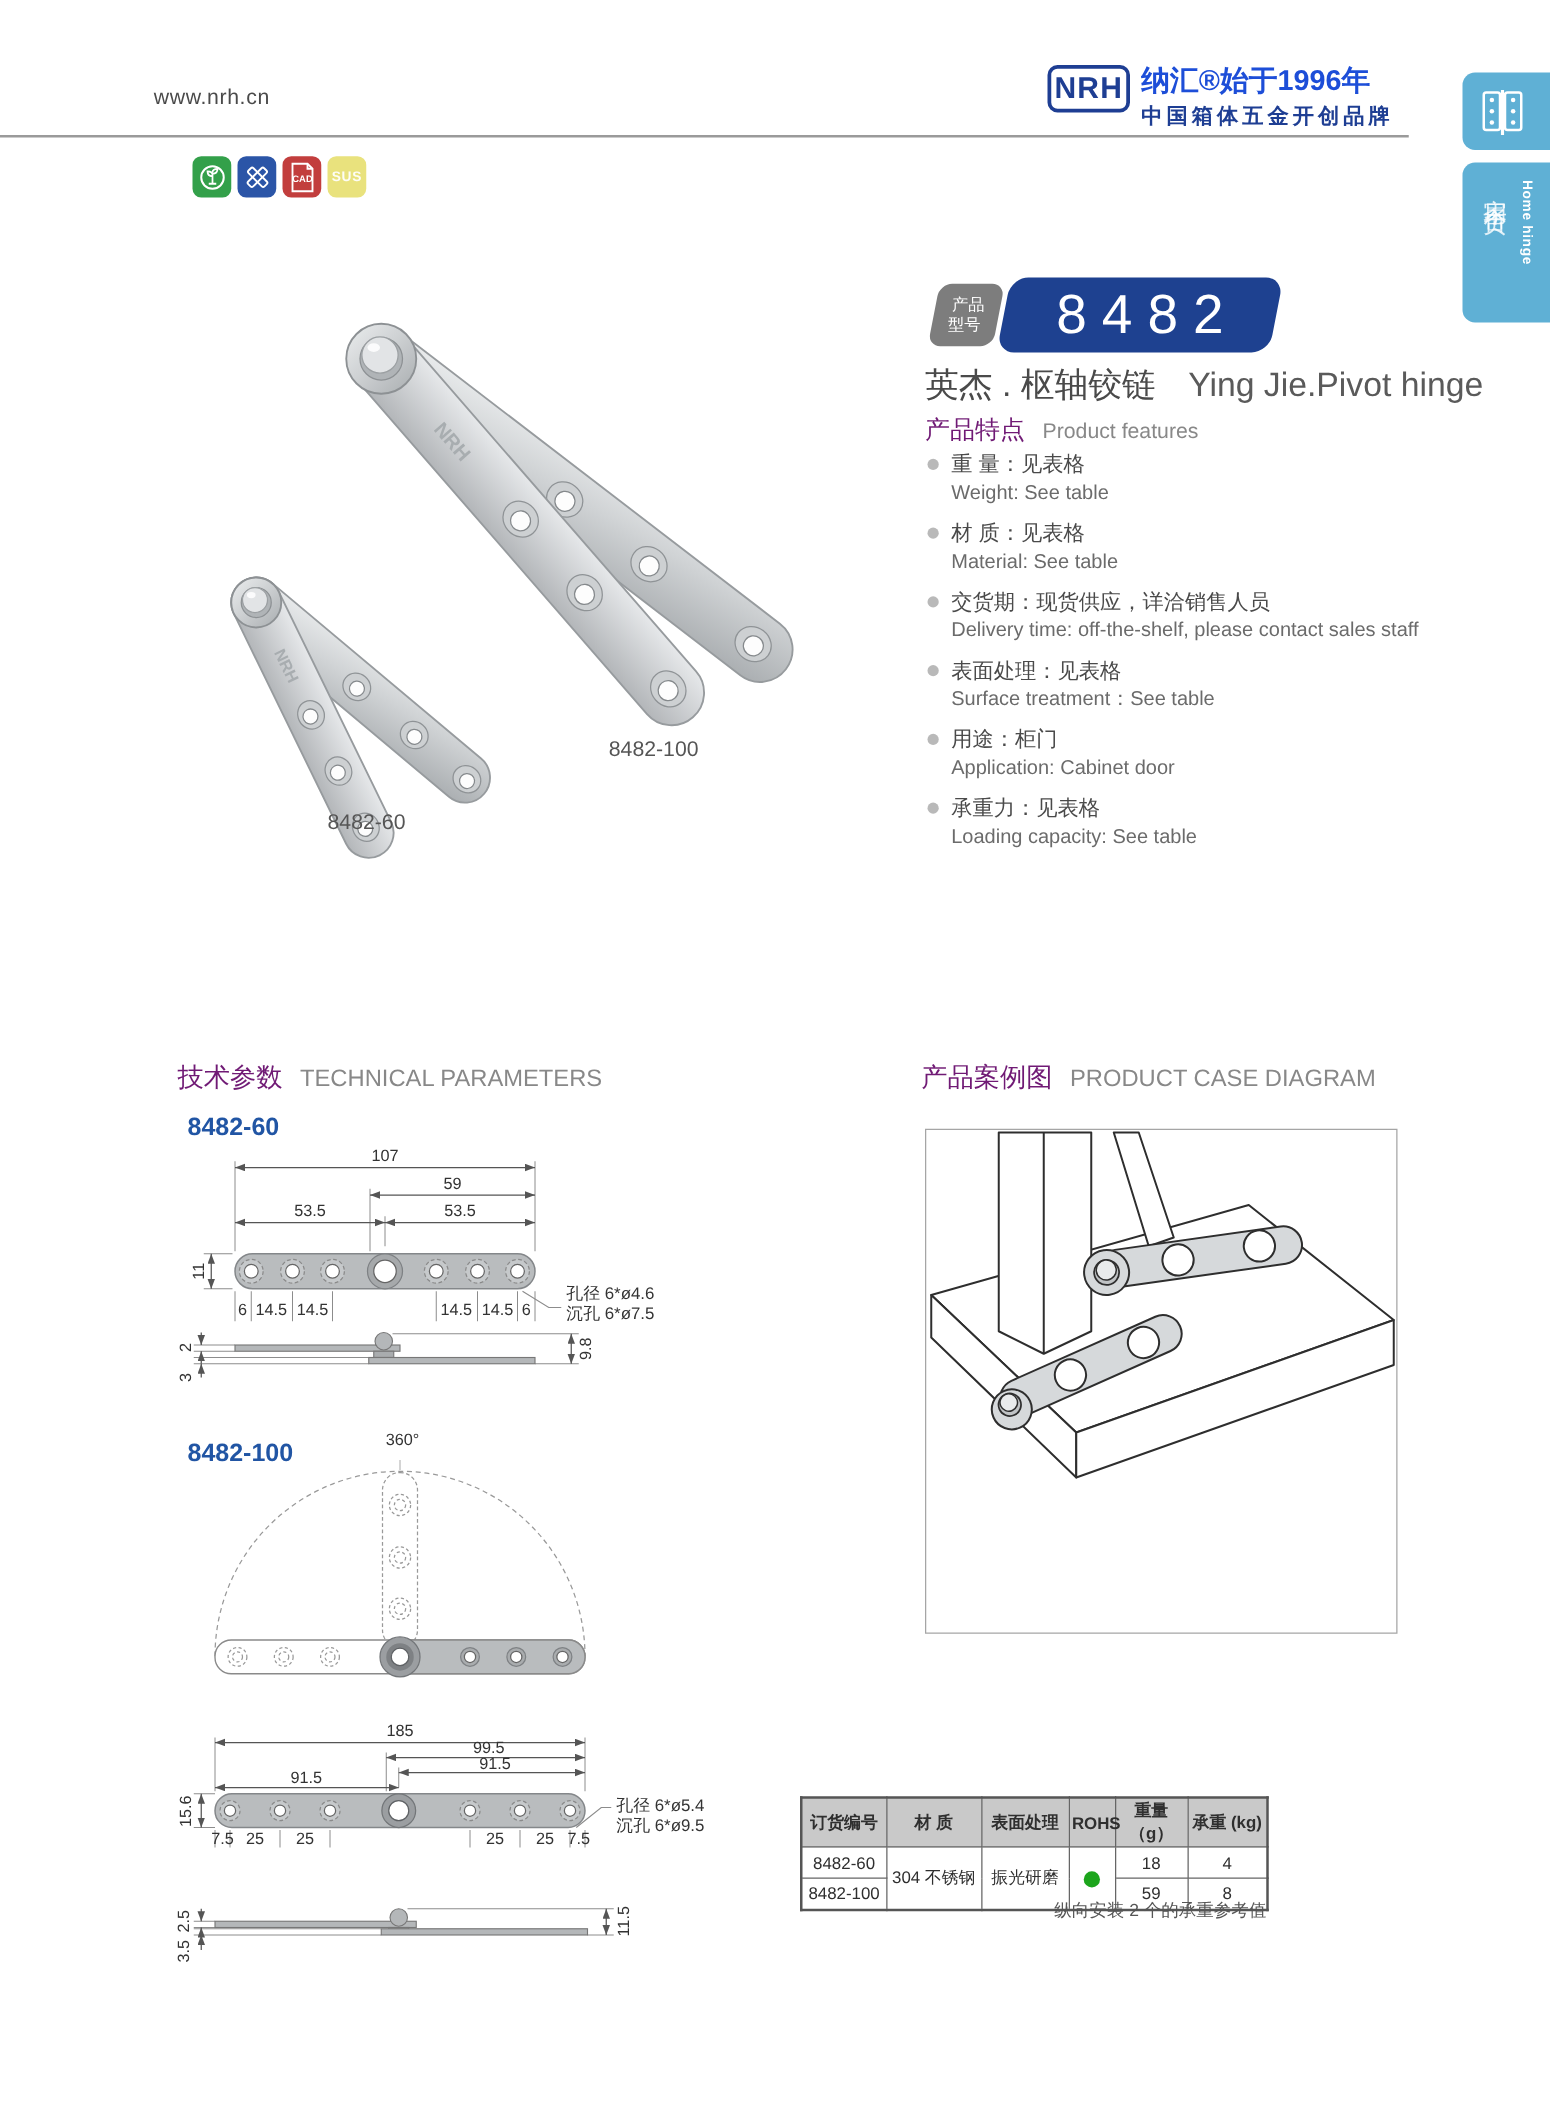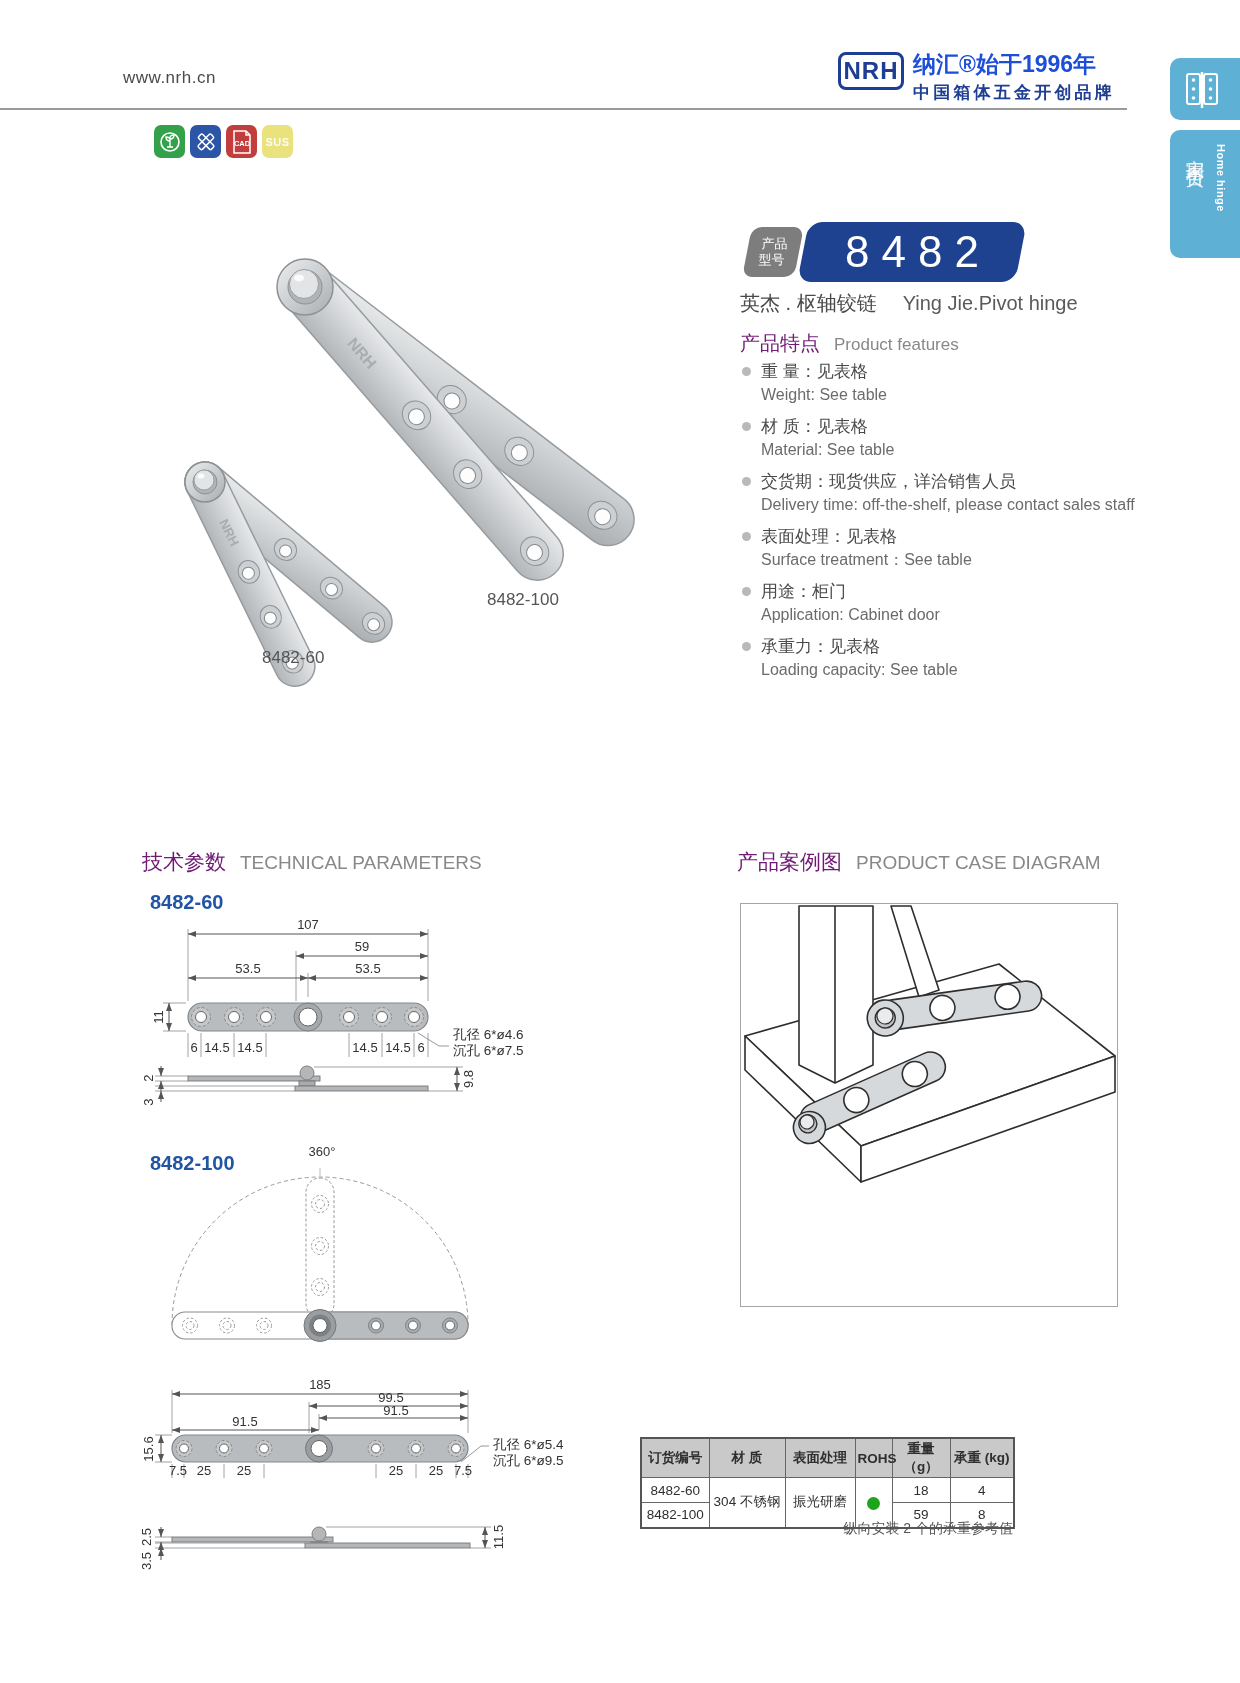--- a/index.html
+++ b/index.html
@@ -28,21 +28,21 @@
   .cicon span { color:rgba(255,255,255,.92); font-weight:bold; font-size:11px; letter-spacing:.5px; }
 
   
   .badge-gray { width:52px; height:50px; background:#7d7d7d; border-radius:10px;
                 transform:skewX(-11deg); display:flex; flex-direction:column;
                 align-items:center; justify-content:center; color:#fff; font-size:13px; line-height:1.25; }
   .badge-gray div { transform:skewX(11deg); }
   .badge-blue { width:218px; height:60px; background:#1e4190; border-radius:14px;
                 transform:skewX(-11deg); display:flex; align-items:center; justify-content:center; }
   .badge-blue div { transform:skewX(11deg); color:#fff; font-size:44px; letter-spacing:12px; padding-left:12px; }
-  .subtitle { font-size:20px; color:#4a4a4a; }
+  .subtitle { font-size:27px; color:#4a4a4a; }
   .subtitle .en { color:#5a5a5a; margin-left:26px; }
 
   .sec-title-cn { font-size:20px; font-weight:normal; color:#701a75; }
   .sec-title-en { font-size:17px; color:#888; font-weight:normal; margin-left:14px; }
 
   
   .feat { margin-bottom:9px; }
   .feat .cn { font-size:17px; color:#4a4a4a; line-height:23px; position:relative; padding-left:19px; }
   .feat .cn::before { content:""; position:absolute; left:0; top:7px; width:9px; height:9px;
                       border-radius:50%; background:#b9b9b9; }

